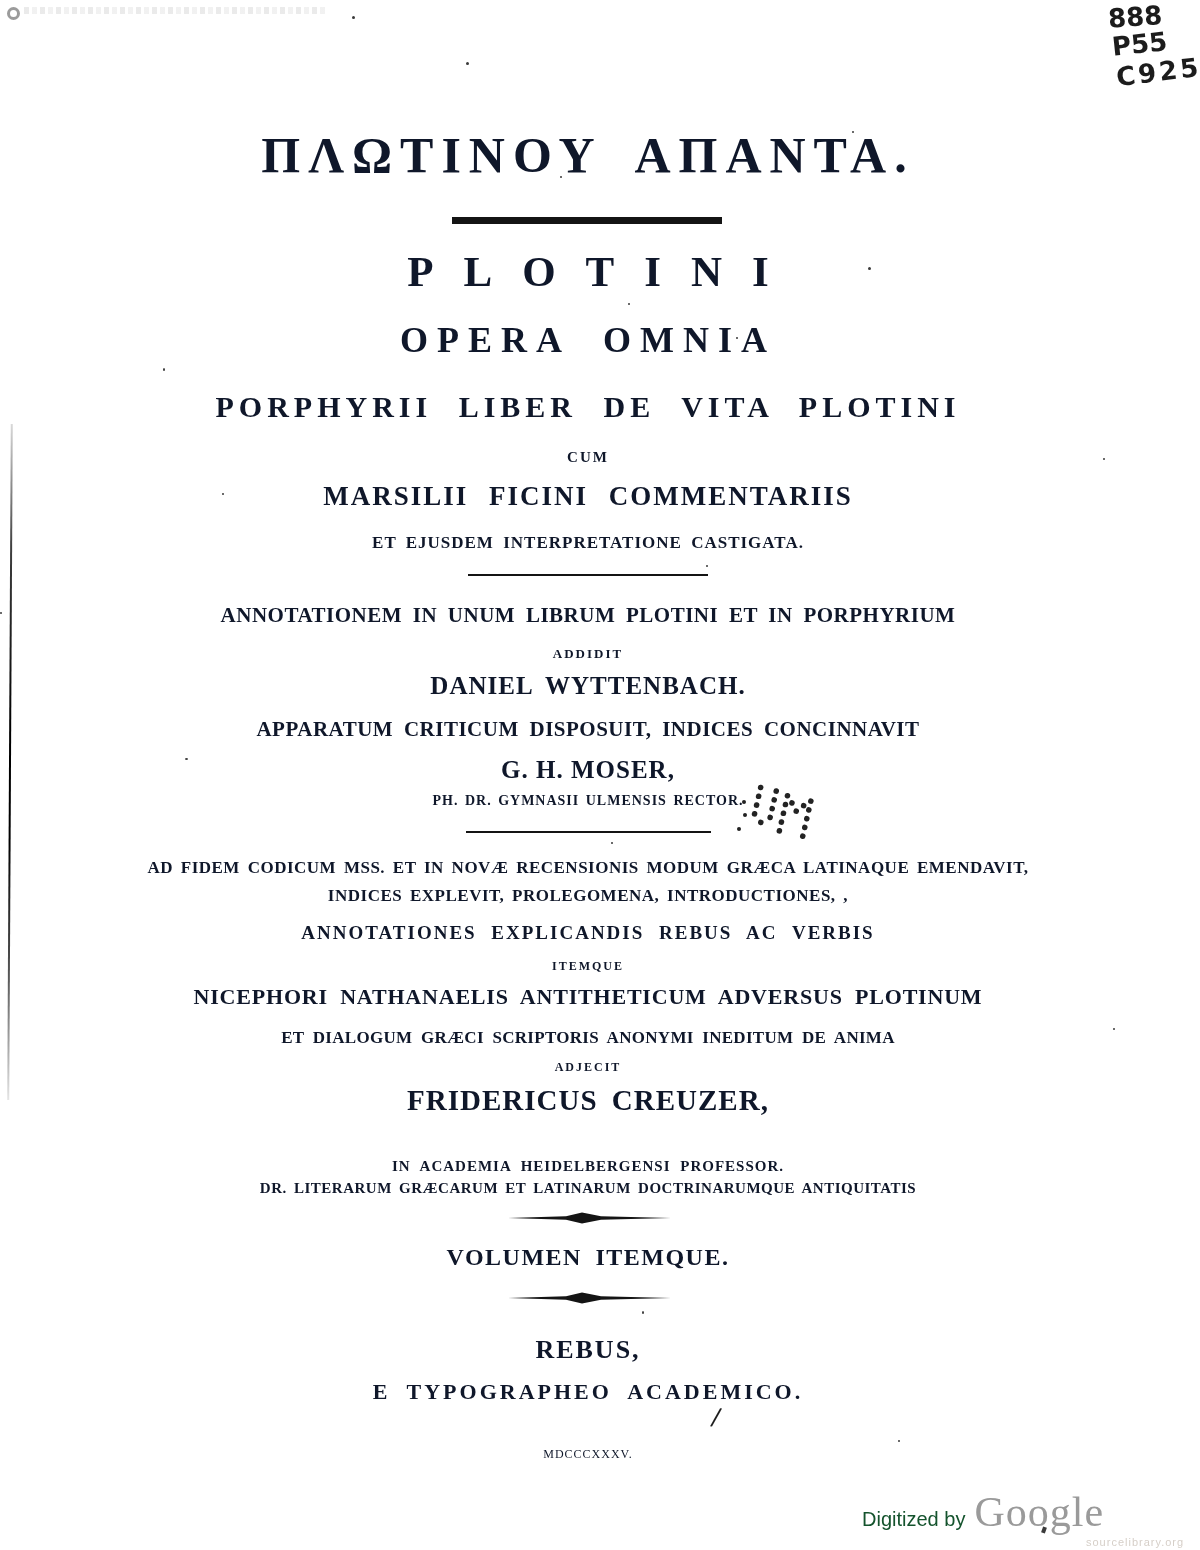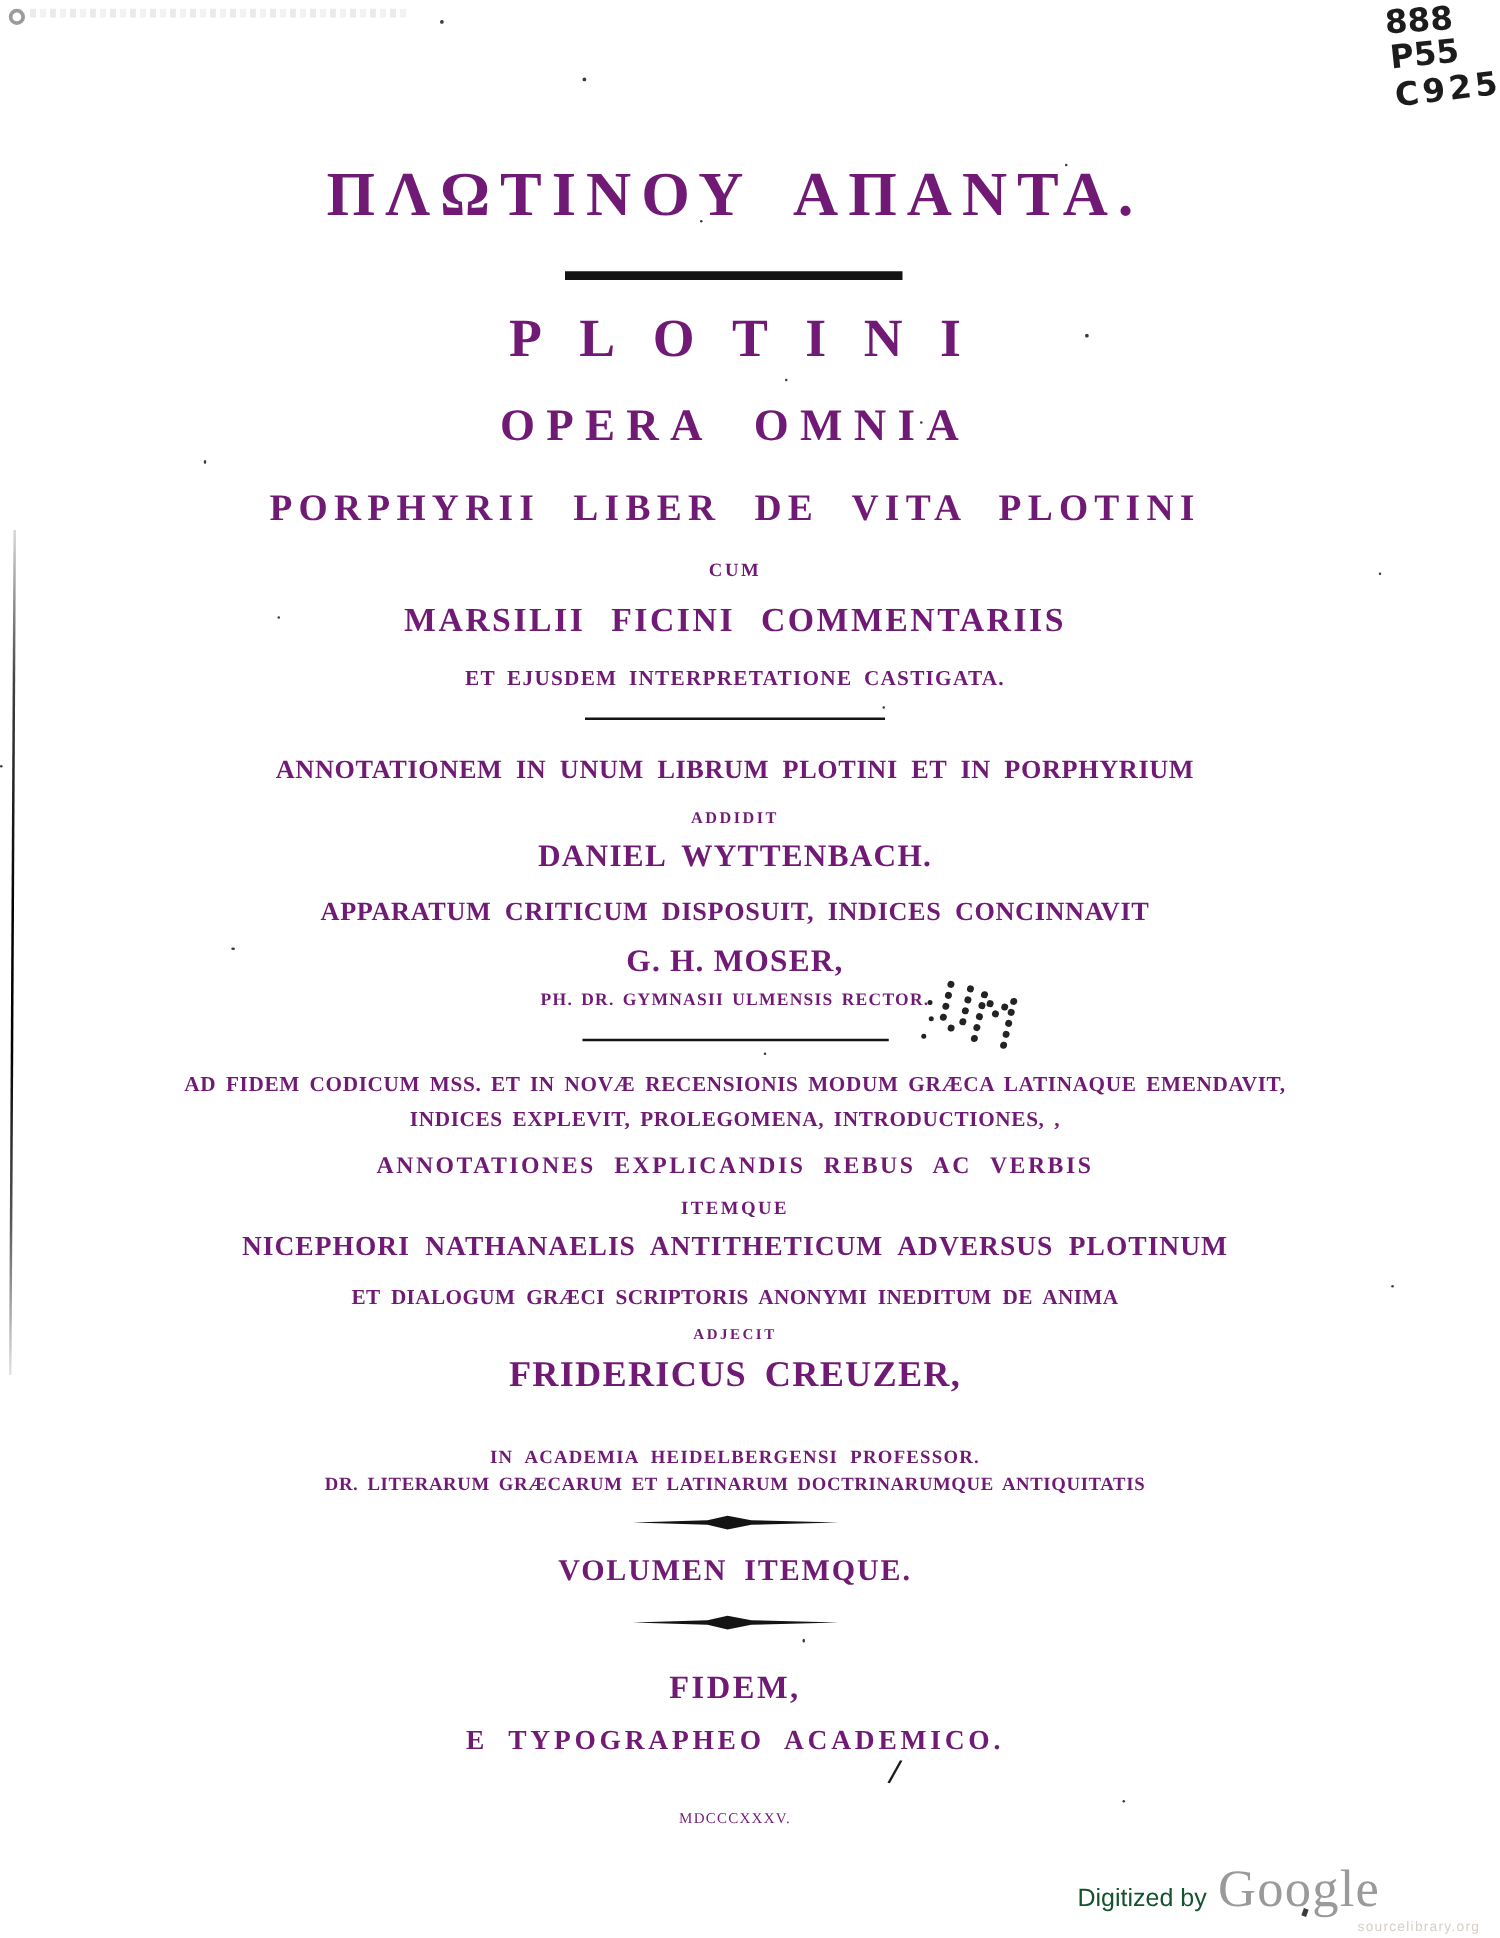--- a/index.html
+++ b/index.html
@@ -1,19 +1,19 @@
 <!DOCTYPE html>
 <html><head>
 <meta charset="utf-8">
 <style>
   html,body{margin:0;padding:0;background:#ffffff;}
   .page{position:relative;width:1200px;height:1550px;background:#ffffff;overflow:hidden;
         font-family:"Liberation Serif", serif;color:#1b1b1b;}
   .line{position:absolute;left:0;width:1176px;text-align:center;white-space:nowrap;
-        font-family:"Liberation Serif", serif;color:#701a75;line-height:1;}
+        font-family:"Liberation Serif", serif;color:#0f172a;line-height:1;}
   .rule{position:absolute;background:#141414;}
   .speck{position:absolute;background:#3a3a3a;border-radius:50%;}
   .ornament{position:absolute;}
   .handwriting{position:absolute;font-family:"DejaVu Sans", sans-serif;color:#1c1c1c;
                font-weight:600;white-space:nowrap;}
   .gutter{position:absolute;left:9px;top:424px;width:2px;height:676px;
           background:linear-gradient(180deg,rgba(0,0,0,.15),rgba(0,0,0,.75) 18%,#000 45%,#000 62%,rgba(0,0,0,.65) 82%,rgba(0,0,0,.1));
           transform:rotate(.3deg);}
   .donut{position:absolute;left:7px;top:7px;width:7px;height:7px;border:3px solid #9b9b9b;
          border-radius:50%;background:#fff;}
@@ -90,41 +90,41 @@
   </div>
   <div class="stamp-dot" style="left:742px;top:800px;"></div>
   <div class="stamp-dot" style="left:743px;top:813px;"></div>
   <div class="stamp-dot" style="left:737px;top:827px;"></div>
 
   <div class="rule" style="left:466px;top:831px;width:245px;height:2px;"></div>
 
   <div class="line" style="top:859px;font-size:17px;font-weight:bold;letter-spacing:0.5px;word-spacing:3px;">AD FIDEM CODICUM MSS. ET IN NOVÆ RECENSIONIS MODUM GRÆCA LATINAQUE EMENDAVIT,</div>
   <div class="line" style="top:887px;font-size:17px;font-weight:bold;letter-spacing:0.5px;word-spacing:3px;">INDICES EXPLEVIT, PROLEGOMENA, INTRODUCTIONES, ,</div>
   <div class="line" style="top:923px;font-size:19px;font-weight:bold;letter-spacing:2px;word-spacing:8px;">ANNOTATIONES EXPLICANDIS REBUS AC VERBIS</div>
-  <div class="line" style="top:960px;font-size:15px;font-weight:bold;letter-spacing:2px;">ITEMQUE</div>
+  <div class="line" style="top:960px;font-size:12px;font-weight:bold;letter-spacing:2px;">ITEMQUE</div>
   <div class="line" style="top:986px;font-size:22px;font-weight:bold;letter-spacing:0.8px;word-spacing:6px;">NICEPHORI NATHANAELIS ANTITHETICUM ADVERSUS PLOTINUM</div>
   <div class="line" style="top:1029px;font-size:17px;font-weight:bold;letter-spacing:0.3px;word-spacing:4px;">ET DIALOGUM GRÆCI SCRIPTORIS ANONYMI INEDITUM DE ANIMA</div>
   <div class="line" style="top:1061px;font-size:12px;font-weight:bold;letter-spacing:2px;">ADJECIT</div>
   <div class="line" style="top:1086px;font-size:29px;font-weight:bold;letter-spacing:1px;word-spacing:6px;">FRIDERICUS CREUZER,</div>
   <div class="line" style="top:1133px;font-size:15px;font-weight:bold;letter-spacing:0.5px;word-spacing:3px;margin-top:48px;">DR. LITERARUM GRÆCARUM ET LATINARUM DOCTRINARUMQUE ANTIQUITATIS</div>
   <div class="line" style="top:1159px;font-size:15px;font-weight:bold;letter-spacing:1px;word-spacing:5px;">IN ACADEMIA HEIDELBERGENSI PROFESSOR.</div>
 
   <div class="ornament" style="left:506px;top:1211px;">
     <svg width="165" height="14" viewBox="0 0 165 14">
         <path d="M0,7 L60,5.2 L76,1.5 L95,5.2 L165,7 L95,8.8 L76,12.5 L60,8.8 Z" fill="#141414"></path>
       </svg>
   </div>
   <div class="line" style="top:1245px;font-size:24px;font-weight:bold;letter-spacing:1.5px;word-spacing:6px;">VOLUMEN ITEMQUE.</div>
   <div class="ornament" style="left:506px;top:1291px;">
     <svg width="165" height="14" viewBox="0 0 165 14">
         <path d="M0,7 L60,5.2 L76,1.5 L95,5.2 L165,7 L95,8.8 L76,12.5 L60,8.8 Z" fill="#141414"></path>
       </svg>
   </div>
 
-  <div class="line" style="top:1337px;font-size:26px;font-weight:bold;letter-spacing:2px;">FIDEM,</div>
+  <div class="line" style="top:1337px;font-size:26px;font-weight:bold;letter-spacing:2px;">REBUS,</div>
   <div class="line" style="top:1381px;font-size:22px;font-weight:bold;letter-spacing:3px;word-spacing:8px;">E  TYPOGRAPHEO  ACADEMICO.</div>
   <div class="line" style="top:1448px;font-size:12px;font-weight:normal;letter-spacing:1px;">MDCCCXXXV.</div>
   <span class="handwriting" style="left:712px;top:1403px;font-size:24px;transform:rotate(12deg);font-weight:400;">/</span>
 
   <div class="gutter"></div>
 
   <div class="speck" style="left:352px;top:16px;width:3px;height:3px;"></div>
   <div class="speck" style="left:466px;top:62px;width:3px;height:3px;"></div>
   <div class="speck" style="left:560px;top:176px;width:2px;height:2px;"></div>
   <div class="speck" style="left:852px;top:131px;width:2px;height:2px;"></div>

